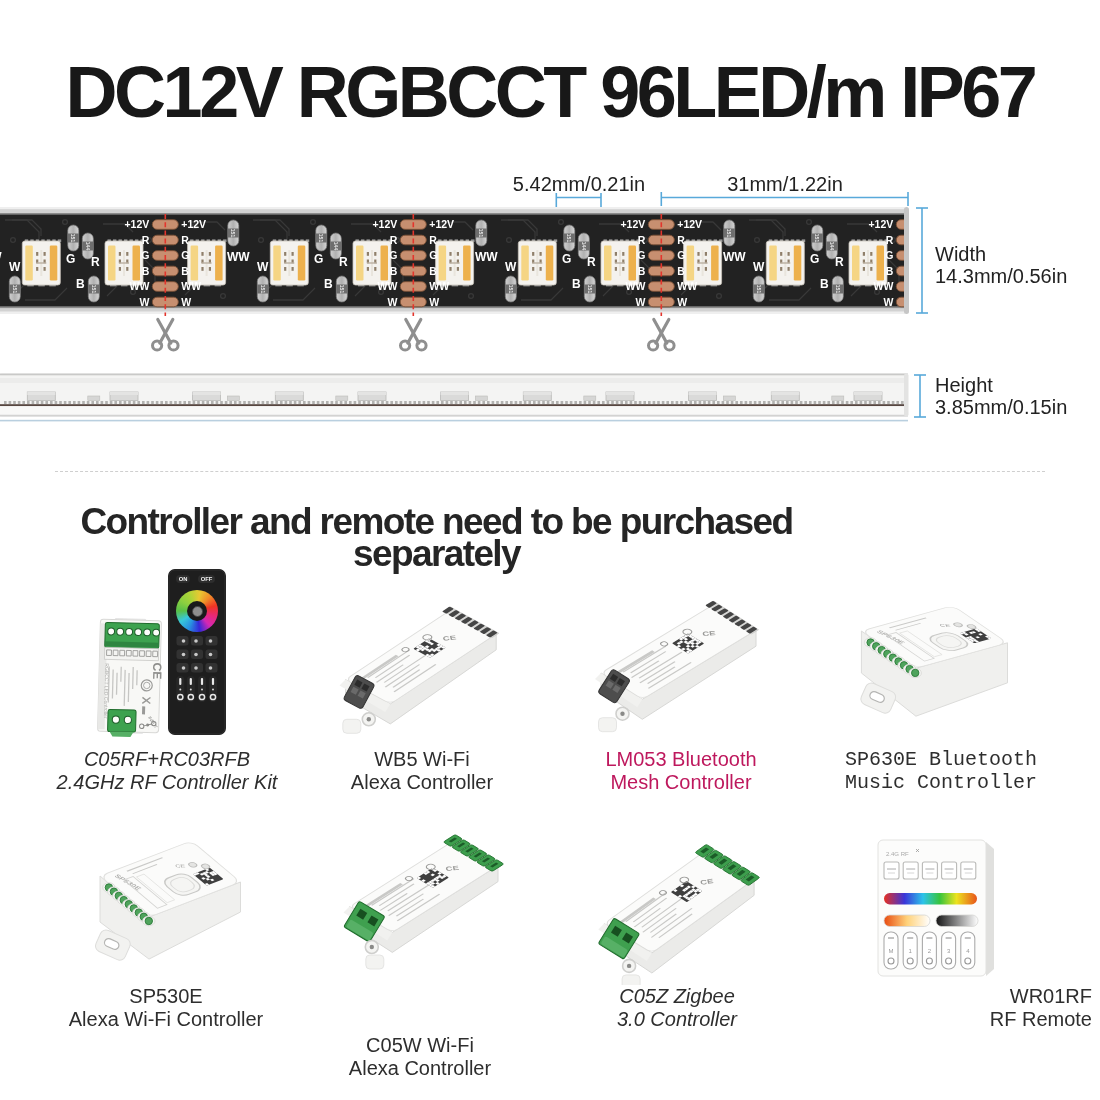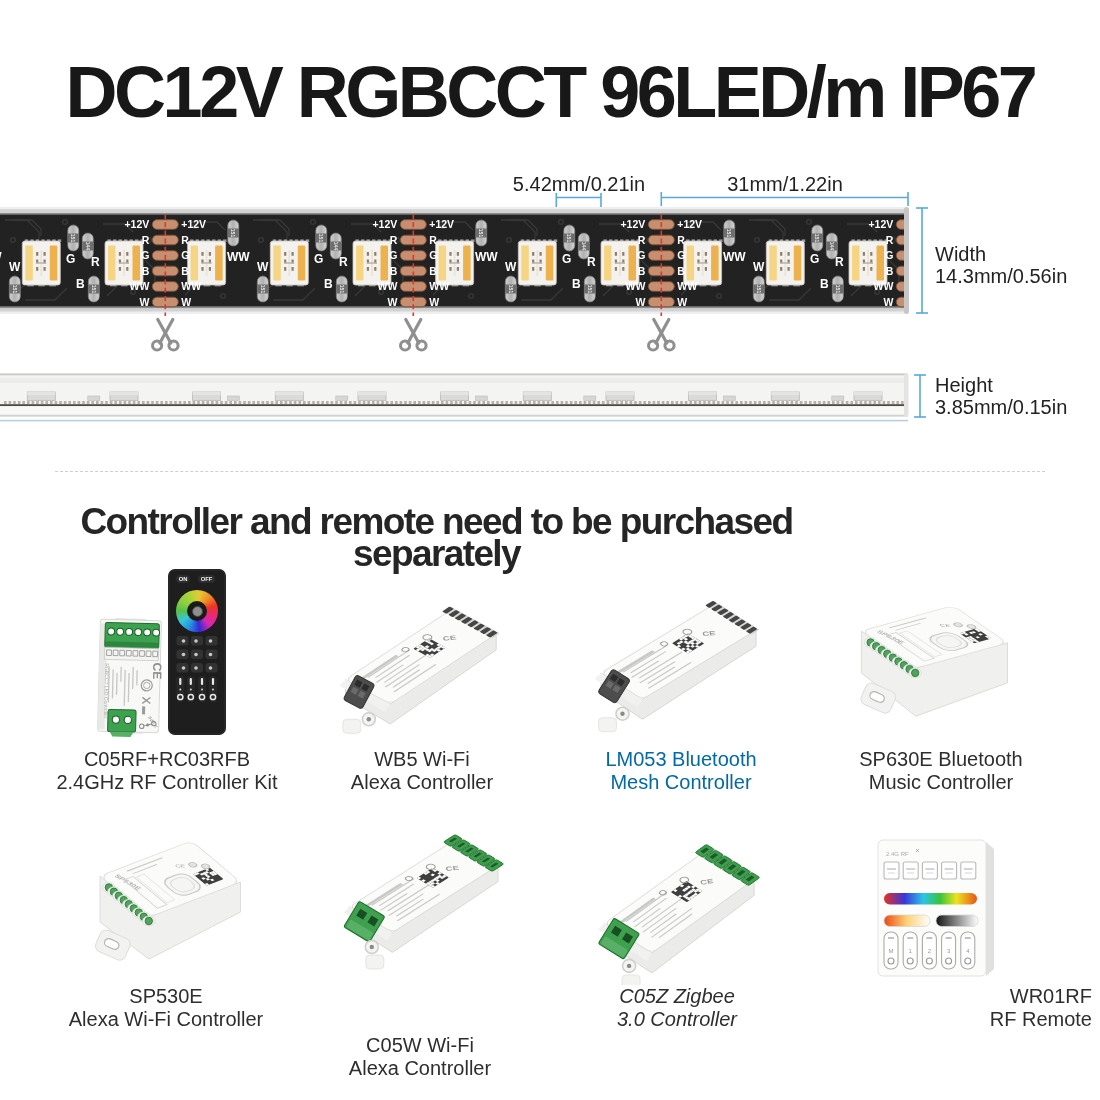--- a/index.html
+++ b/index.html
@@ -1340,19 +1340,19 @@
       <rect x="960.8" y="932" width="14" height="37" rx="6.5" fill="#fff" stroke="#ababab" stroke-width="1.1"></rect>
       <line x1="964.8" y1="938" x2="970.8" y2="938" stroke="#999" stroke-width="1.2"></line>
       <text x="967.8" y="953" text-anchor="middle" font-size="6" fill="#999" font-family="Liberation Sans">4</text>
       <circle cx="967.8" cy="961" r="3" fill="none" stroke="#999" stroke-width="1.1"></circle>
     </g>
   </svg>
 <div class="abs" style="left:176px;top:590px;width:42px;height:42px;border-radius:50%;background:conic-gradient(from -24deg,#aed438,#e8c832,#f08c28,#ee3424,#e82878,#d428b4,#3428d8,#2890e0,#38c8d8,#58c048,#8cd040,#aed438);"></div>
 <div class="abs" style="left:187px;top:601px;width:20px;height:20px;border-radius:50%;background:#1a1a1a;"></div>
 <div class="abs" style="left:191.5px;top:605.5px;width:11px;height:11px;border-radius:50%;background:#8e8e8e;border:1.5px solid #444;box-sizing:border-box;"></div>
 
-<div style="position:absolute;left:7px;top:748px;width:320px;text-align:center;font-size:20px;line-height:23px;color:#2e2e2e;">C05RF+RC03RFB<br>2.4GHz RF Controller Kit</div>
+<div style="position:absolute;left:7px;top:748px;width:320px;text-align:center;font-size:20px;line-height:23px;color:#2e2e2e;font-style:italic;">C05RF+RC03RFB<br>2.4GHz RF Controller Kit</div>
 <div style="position:absolute;left:262px;top:748px;width:320px;text-align:center;font-size:20px;line-height:23px;color:#2e2e2e;">WB5 Wi-Fi<br>Alexa Controller</div>
-<div style="position:absolute;left:521px;top:748px;width:320px;text-align:center;font-size:20px;line-height:23px;color:#0369a1;">LM053 Bluetooth<br>Mesh Controller</div>
-<div style="position:absolute;left:781px;top:748px;width:320px;text-align:center;font-size:20px;line-height:23px;color:#2e2e2e;">SP630E Bluetooth<br>Music Controller</div>
+<div style="position:absolute;left:521px;top:748px;width:320px;text-align:center;font-size:20px;line-height:23px;color:#be185d;">LM053 Bluetooth<br>Mesh Controller</div>
+<div style="position:absolute;left:781px;top:748px;width:320px;text-align:center;font-size:20px;line-height:23px;color:#2e2e2e;font-family:Liberation Mono, monospace;">SP630E Bluetooth<br>Music Controller</div>
 <div style="position:absolute;left:6px;top:985px;width:320px;text-align:center;font-size:20px;line-height:23px;color:#2e2e2e;">SP530E<br>Alexa Wi-Fi Controller</div>
 <div style="position:absolute;left:260px;top:1010px;width:320px;text-align:center;font-size:20px;line-height:23px;color:#2e2e2e;margin-top:24px;">C05W Wi-Fi<br>Alexa Controller</div>
 <div style="position:absolute;left:517px;top:985px;width:320px;text-align:center;font-size:20px;line-height:23px;color:#2e2e2e;font-style:italic;">C05Z Zigbee<br>3.0 Controller</div>
 <div style="position:absolute;left:772px;top:985px;width:320px;text-align:right;font-size:20px;line-height:23px;color:#2e2e2e;">WR01RF<br>RF Remote</div>
 </body></html>

